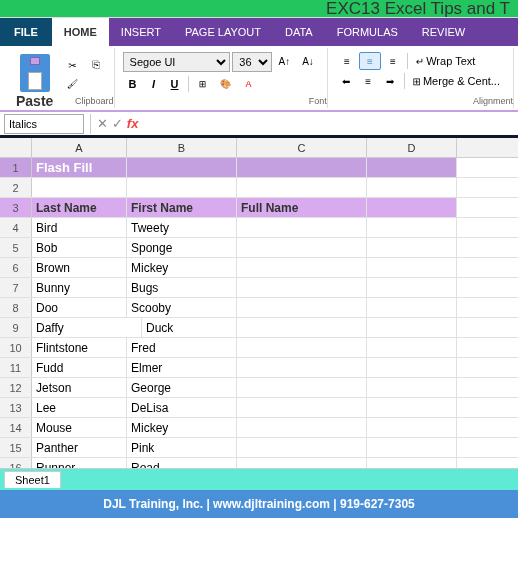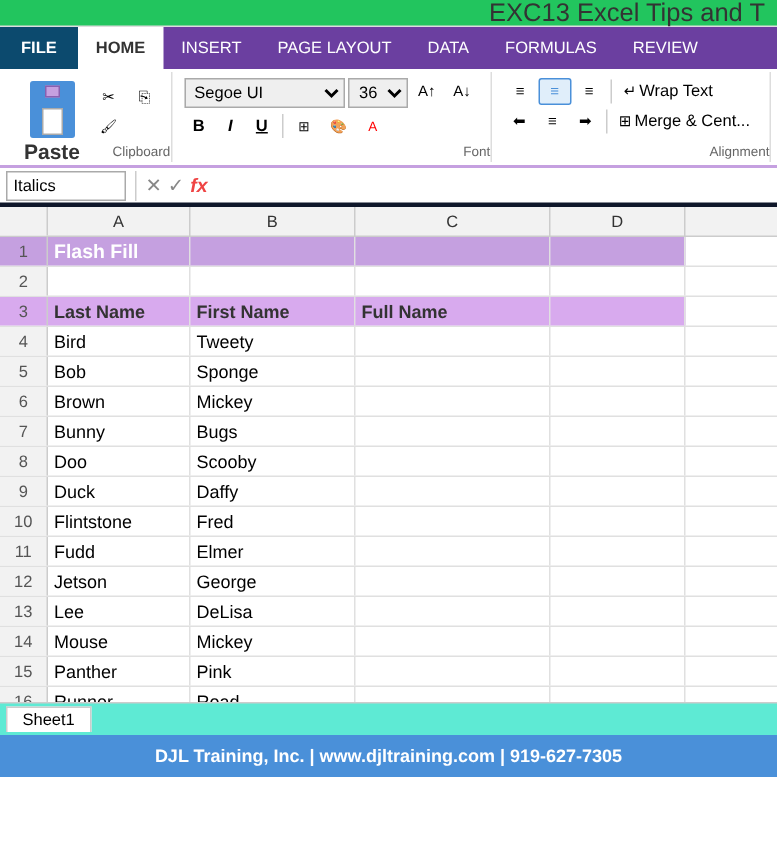--- a/index.html
+++ b/index.html
@@ -498,22 +498,22 @@
       </div>
       <div class="sheet-row">
         <div class="row-num">8</div>
         <div class="cell col-a">Doo</div>
         <div class="cell col-b">Scooby</div>
         <div class="cell col-c"></div>
         <div class="cell col-d"></div>
       </div>
       <div class="sheet-row">
         <div class="row-num">9</div>
+        <div class="cell col-b">Daffy</div>
         <div class="cell col-a">Duck</div>
-        <div class="cell col-b">Daffy</div>
         <div class="cell col-c"></div>
         <div class="cell col-d"></div>
       </div>
       <div class="sheet-row">
         <div class="row-num">10</div>
         <div class="cell col-a">Flintstone</div>
         <div class="cell col-b">Fred</div>
         <div class="cell col-c"></div>
         <div class="cell col-d"></div>
       </div>

